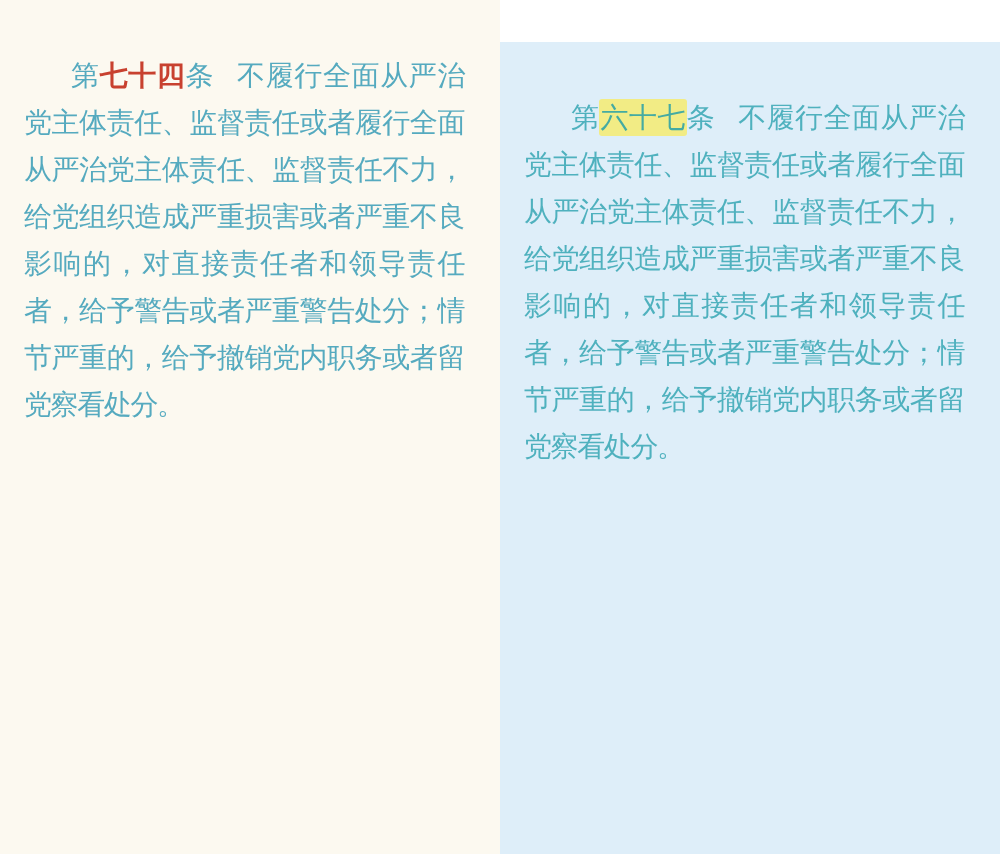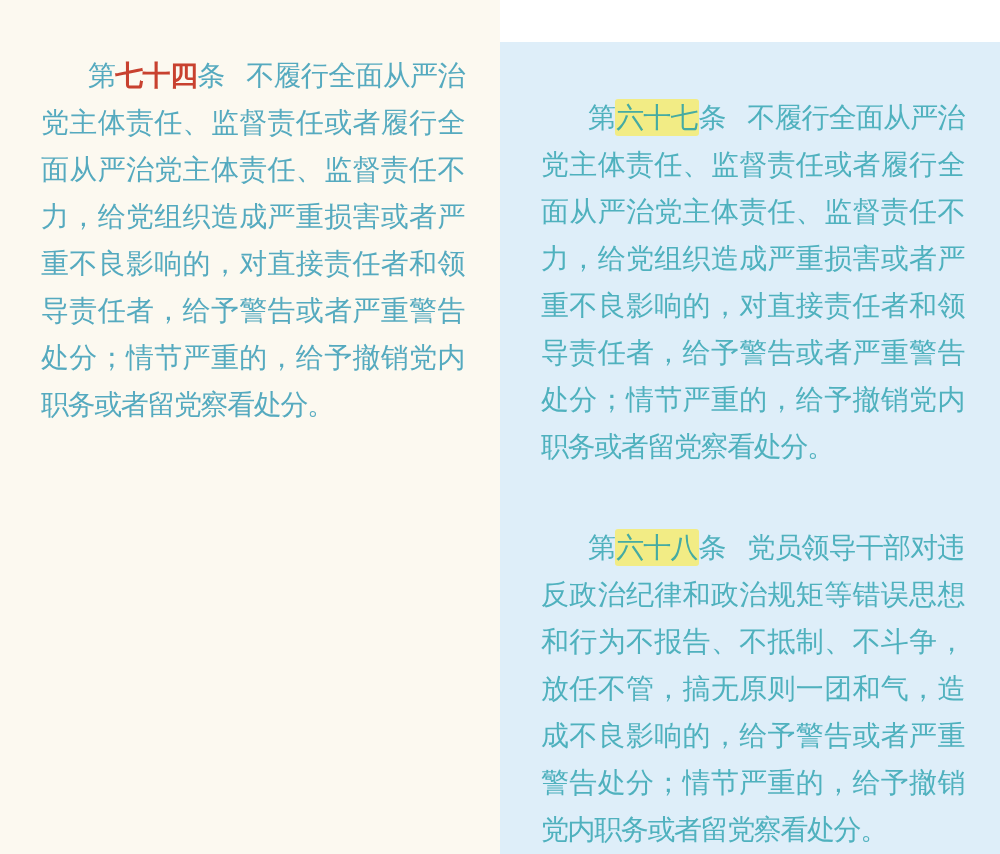--- a/index.html
+++ b/index.html
@@ -12,21 +12,21 @@
     overflow: hidden;
   }
   .compare-container {
     display: flex;
     width: 1000px;
     height: 854px;
   }
   .panel {
     width: 500px;
     height: 854px;
-    padding: 52px 36px 0 41px;
+    padding: 52px 36px 0 24px;
   }
   .article {
     font-size: 28px;
     line-height: 47px;
     letter-spacing: -1.4px;
     text-align: justify;
     text-justify: inter-character;
     text-indent: 47px;
     line-break: strict;
   }
@@ -54,16 +54,15 @@
 <body>
 
 <div class="compare-container">
 
   <div class="panel panel-left" style="background: rgb(252, 249, 240); color: rgb(85, 170, 191); --num-color: #C8412F;">
     <p class="article"><span>第</span><span class="artnum">七十四</span><span>条</span><span class="label-gap"></span><span>不履行全面从严治党主体责任、监督责任或者履行全面从严治党主体责任、监督责任不力，给党组织造成严重损害或者严重不良影响的，对直接责任者和领导责任者，给予警告或者严重警告处分；情节严重的，给予撤销党内职务或者留党察看处分。</span></p>
   </div>
 
   <div class="panel panel-right" style="background: rgb(222, 238, 249); color: rgb(79, 177, 190); margin-top: 42px; --num-color: #45ABA2; --num-bg: #F2EC85;">
     <p class="article"><span>第</span><span class="artnum">六十七</span><span>条</span><span class="label-gap"></span><span>不履行全面从严治党主体责任、监督责任或者履行全面从严治党主体责任、监督责任不力，给党组织造成严重损害或者严重不良影响的，对直接责任者和领导责任者，给予警告或者严重警告处分；情节严重的，给予撤销党内职务或者留党察看处分。</span></p>
-    <p class="article"><span>第</span><span class="artnum">六十八</span><span>条</span><span class="label-gap"></span><span>党员领导干部对违反政治纪律和政治规矩等错误思想和行为不报告、不抵制、不斗争，放任不管，搞无原则一团和气，造成不良影响的，给予警告或者严重警告处分；情节严重的，给予撤销党内职务或者留党察看处分。</span></p>
   </div>
 
 </div>
 
 </body></html>

